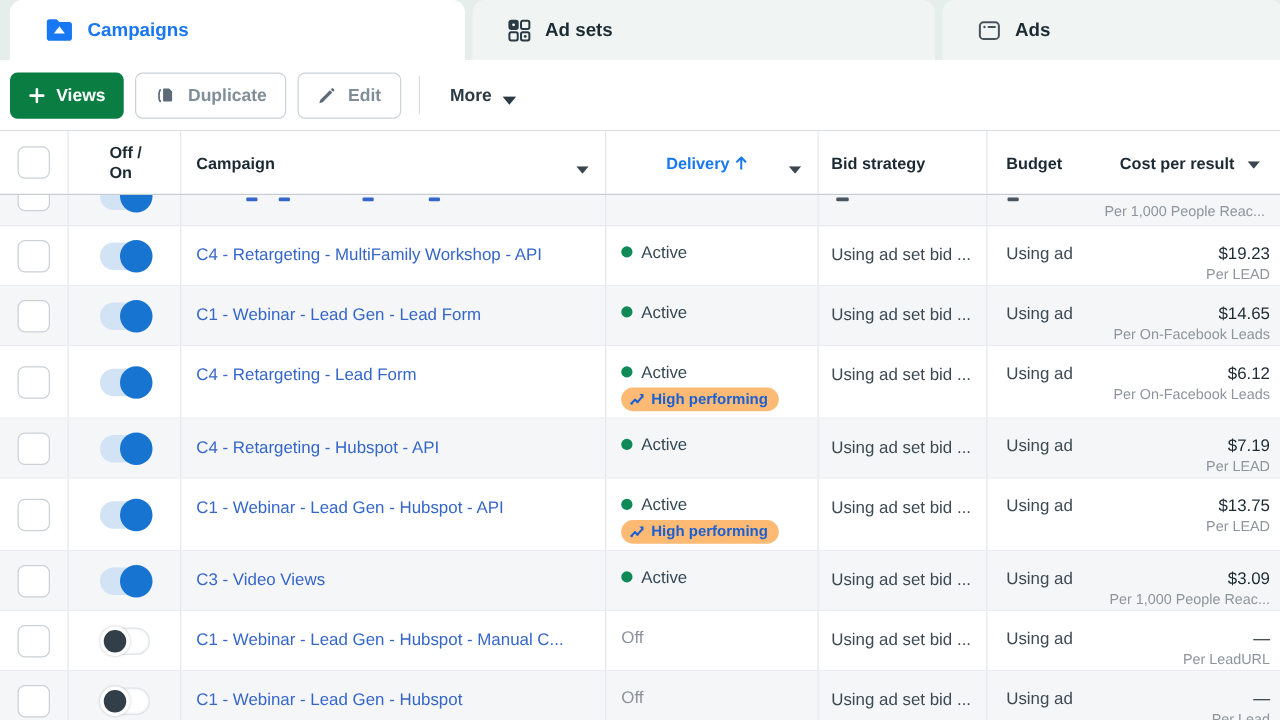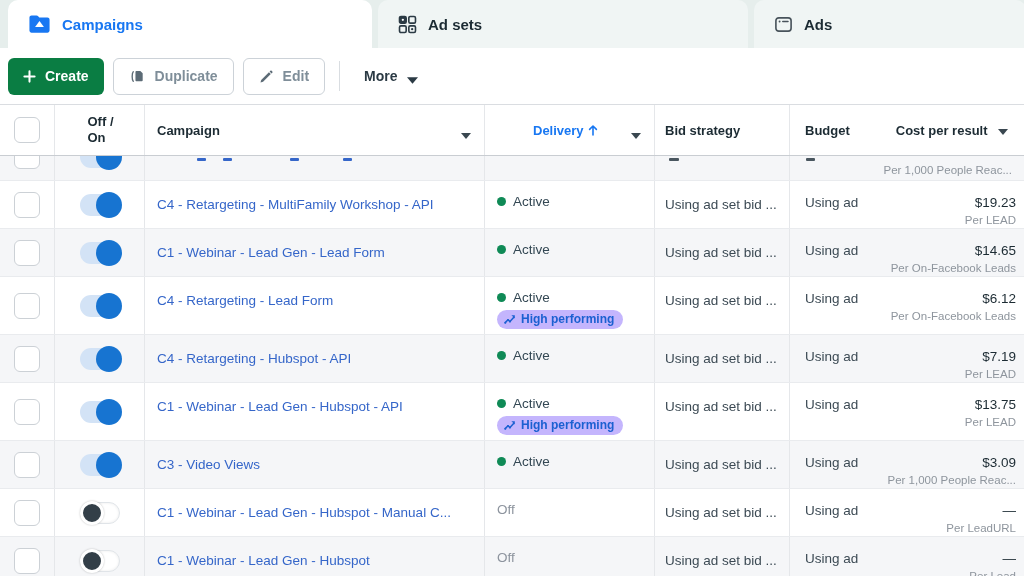--- a/index.html
+++ b/index.html
@@ -2,21 +2,21 @@
 <html><head>
 <meta charset="utf-8">
 <style>
   * { margin:0; padding:0; box-sizing:border-box; }
   html,body { background:#fff; }
   body { font-family:"Liberation Sans", sans-serif; color:#1c2b33; }
   .screen { position:relative; width:1024px; height:576px; overflow:hidden; background:#fff; }
 
   
   .tabbar { height:48px; background:#e6eeec; display:flex; align-items:stretch; padding-left:8px; gap:6px; }
-  .tab { display:flex; align-items:center; gap:11px; padding:0 20px; border-radius:10px 10px 0 0; font-size:15px; font-weight:bold; cursor:default; }
+  .tab { display:flex; align-items:center; gap:11px; padding:0 28px; border-radius:10px 10px 0 0; font-size:15px; font-weight:bold; cursor:default; }
   .tab-campaigns { width:364px; background:#ffffff; color:#1877f2; }
   .tab-adsets { width:370px; background:#f0f5f4; color:#1c2b33; }
   .tab-ads { flex:1; background:#f0f5f4; color:#1c2b33; margin-right:-2px; }
   .tab .ticon { display:inline-flex; align-items:center; }
 
   
   .toolbar { height:57px; background:#fff; display:flex; align-items:center; padding:0 8px; gap:9px; border-bottom:1px solid #dadde1; }
   .btn { height:37px; display:inline-flex; align-items:center; gap:9px; padding:0 15px; border-radius:6px; font-size:14px; font-weight:bold; background:#fff; border:1px solid #ccd2d8; }
   .btn-create { background:#0a7d43; border:none; color:#fff; }
   .btn-muted { color:#7f8e99; }
@@ -50,21 +50,21 @@
   .toggle.off { background:#fff; border:1px solid #e0e4e8; box-shadow:inset 0 0 3px rgba(0,0,0,.08); }
   .toggle.off .knob { position:absolute; left:-1px; top:-2px; width:24px; height:24px; border-radius:50%; background:#333f48; border:3px solid #fff; box-shadow:0 0 2px rgba(0,0,0,.25); }
 
   .row { display:flex; height:48px; border-bottom:1px solid #e9ebee; background:#fff; }
   .row.stripe { background:#f5f6f8; }
   .row.tall { height:58px; }
   .camp-link { color:#3566c9; font-size:13.5px; text-decoration:none; display:inline-block; line-height:16px; white-space:nowrap; }
   .status { display:flex; align-items:center; gap:7px; font-size:13.5px; color:#344854; }
   .status .dot { width:9px; height:9px; border-radius:50%; background:#0f8a56; }
   .status.offstat { color:#8d949e; }
-  .hp-badge { margin-top:5px; display:inline-flex; align-items:center; gap:5px; background:#c4b5fd; color:#1b60d1; font-size:12px; font-weight:bold; padding:2px 9px 3px 7px; border-radius:10px; }
+  .hp-badge { margin-top:5px; display:inline-flex; align-items:center; gap:5px; background:#fdba74; color:#1b60d1; font-size:12px; font-weight:bold; padding:2px 9px 3px 7px; border-radius:10px; }
   .bid-text, .budget-text { font-size:13.5px; color:#3c4a54; white-space:nowrap; }
   .cost { text-align:right; }
   .cost-value { font-size:13.5px; color:#1c2b33; }
   .cost-sub { font-size:11.5px; color:#8e959d; margin-top:4px; white-space:nowrap; }
 
   
   .row-partial { position:relative; display:flex; height:25px; background:#f5f6f8; border-bottom:1px solid #e9ebee; overflow:hidden; }
   .row-partial .c-check, .row-partial .c-toggle { align-items:flex-start; }
   .clip-up-check { margin-top:-13px; }
   .clip-up-toggle { margin-top:-10px; }
@@ -112,21 +112,21 @@
     </div>
   </div>
 
   <div class="toolbar">
     <button class="btn btn-create">
       <span style="display:inline-flex;">
         <svg width="13" height="13" viewBox="0 0 14 14">
             <path d="M7 1.5v11M1.5 7h11" stroke="#fff" stroke-width="2.2" stroke-linecap="round"></path>
           </svg>
       </span>
-      <span>Create</span>
+      <span>Views</span>
     </button>
     <button class="btn btn-muted">
       <span style="display:inline-flex;">
         <svg width="17" height="17" viewBox="0 0 20 20">
             <path d="M5 4.5c-1.7 1.6-1.7 9.4 0 11" stroke="#5c6b76" stroke-width="1.6" fill="none" stroke-linecap="round"></path>
             <path d="M8.6 3.4h4.7l2.8 2.8v8.4c0 .6-.5 1-1 1H8.6c-.6 0-1-.4-1-1v-10.2c0-.6.4-1 1-1z" fill="#5c6b76"></path>
           </svg>
       </span>
       <span>Duplicate</span>
     </button>

